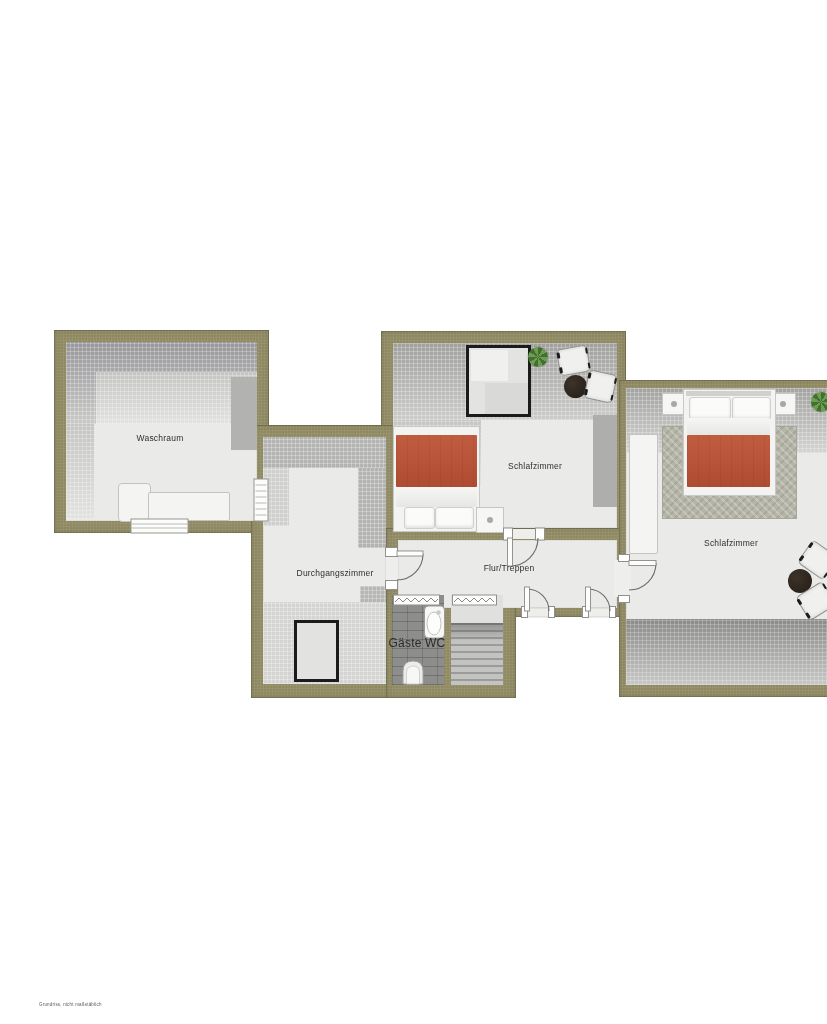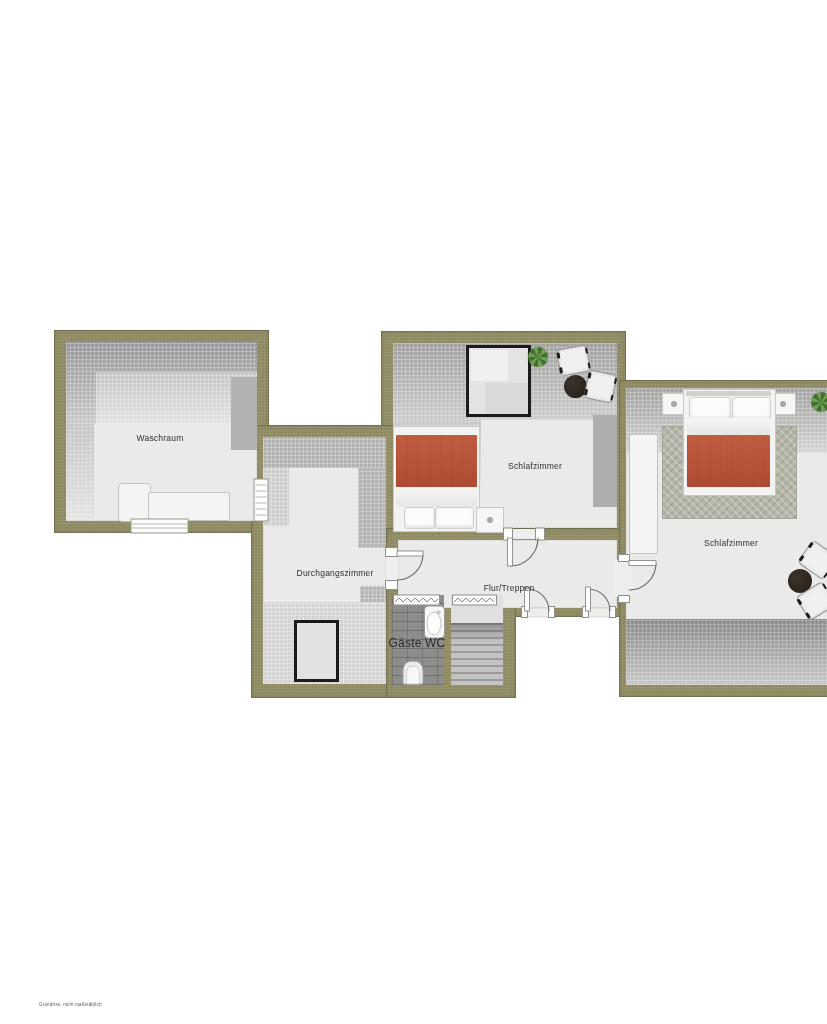--- a/index.html
+++ b/index.html
@@ -257,18 +257,18 @@
 
     <g>
       <path d="M367,684 L367,671 Q367,661 377,661 Q387,661 387,671 L387,684 Z" fill="#ececea" stroke="#a0a09e"></path>
       <path d="M370.5,684 L370.5,673 Q370.5,666 377,666 Q383.5,666 383.5,673 L383.5,684 Z" fill="#f7f7f5" stroke="#c8c8c6" stroke-width=".8"></path>
     </g>
   </svg>
 
   <div class="room-label" style="left:124px;top:438px;">Waschraum</div>
   <div class="room-label" style="left:499px;top:466px;">Schlafzimmer</div>
   <div class="room-label" style="left:299px;top:573px;">Durchgangszimmer</div>
-  <div class="room-label" style="left:473px;top:588px;">Flur/Treppen</div>
+  <div class="room-label" style="left:473px;top:568px;">Flur/Treppen</div>
   <div class="room-label" style="left:381px;top:643px;font-size:12px;color:#2b2b2b;">Gäste WC</div>
   <div class="room-label" style="left:695px;top:543px;">Schlafzimmer</div>
 
   <div class="watermark" style="left:3px;top:1003px;">Grundriss, nicht maßstäblich</div>
 </div>
 
 </body></html>

